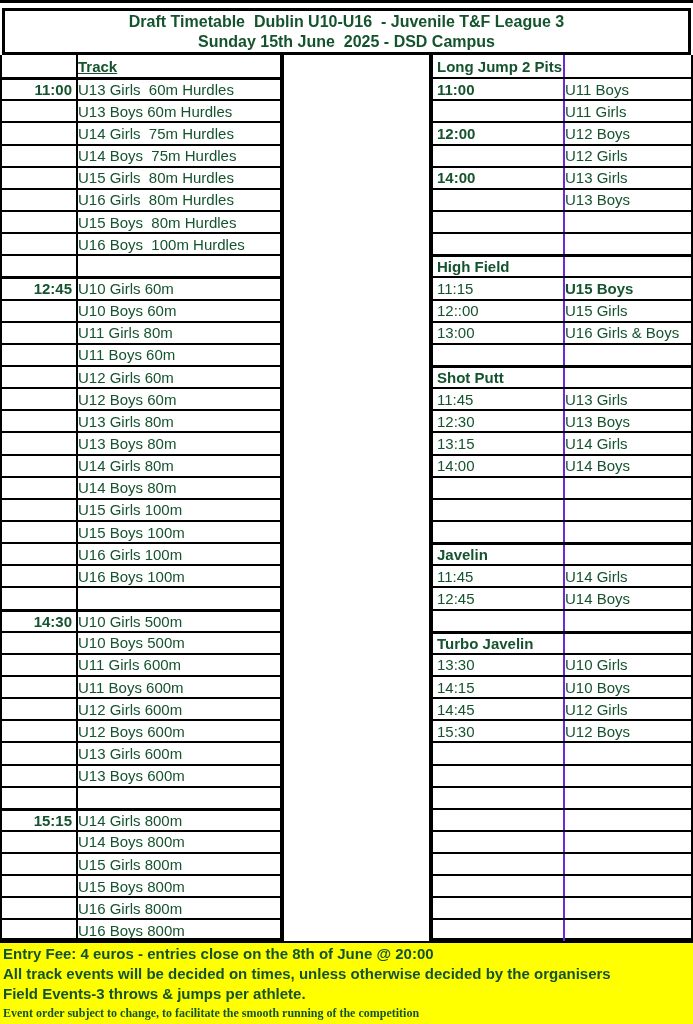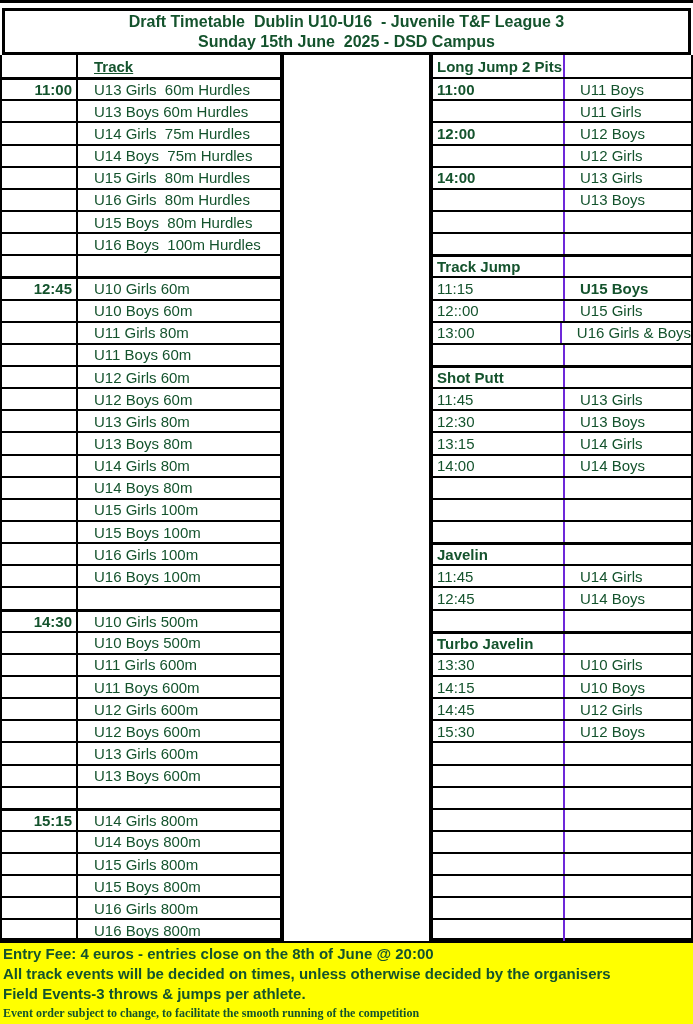--- a/index.html
+++ b/index.html
@@ -15,23 +15,23 @@
     font-weight:bold;font-size:16px;line-height:20px;white-space:pre;
   }
   .tbl{position:absolute;top:55px;height:886px;box-sizing:border-box;background:#fff;}
   .tbl.left{left:0;width:284px;border-left:2px solid #000;border-right:4px solid #000;border-bottom:3px solid #000;}
   .tbl.right{left:429px;width:264px;border-left:4px solid #000;border-right:2px solid #000;border-bottom:3px solid #000;}
   .row{display:flex;height:22.15px;box-sizing:border-box;border-top:2px solid #000;}
   .row.thick{border-top-width:3px;}
   .row:first-child{border-top:none;}
   .cell{display:flex;align-items:center;box-sizing:border-box;font-size:15px;white-space:pre;overflow:visible;}
   .t-cell{width:76px;border-right:2px solid #000;justify-content:flex-end;padding-right:4px;font-weight:bold;}
-  .e-cell{flex:1;padding-left:16px;}
+  .e-cell{flex:1;padding-left:0;}
   .f-label{width:132px;border-right:2px solid #6d28d9;padding-left:4px;}
-  .f-group{flex:1;padding-left:15px;position:relative;z-index:2;}
+  .f-group{flex:1;padding-left:0;position:relative;z-index:2;}
   .hdr{font-weight:bold;}
   .u{text-decoration:underline;}
   .b{font-weight:bold;}
   .footer{
     position:absolute;top:941px;left:0;width:693px;height:83px;
     background:#FFFF00;border-top:2px solid #000;box-sizing:border-box;
     display:flex;flex-direction:column;
   }
   .footer-line{flex:1;display:flex;align-items:center;padding-left:3px;font-weight:bold;font-size:15px;white-space:pre;}
   .footer-line.serif{font-family:"Liberation Serif",serif;font-size:12px;}
@@ -242,21 +242,21 @@
       </div>
       <div class="row">
         <div class="cell f-label"></div>
         <div class="cell f-group"></div>
       </div>
       <div class="row">
         <div class="cell f-label"></div>
         <div class="cell f-group"></div>
       </div>
       <div class="row thick">
-        <div class="cell f-label hdr">Track Jump</div>
+        <div class="cell f-label hdr">High Field</div>
         <div class="cell f-group"></div>
       </div>
       <div class="row">
         <div class="cell f-label">11:15</div>
         <div class="cell f-group b">U15 Boys</div>
       </div>
       <div class="row">
         <div class="cell f-label">12::00</div>
         <div class="cell f-group">U15 Girls</div>
       </div>

